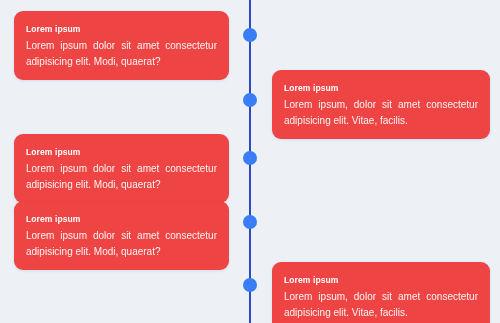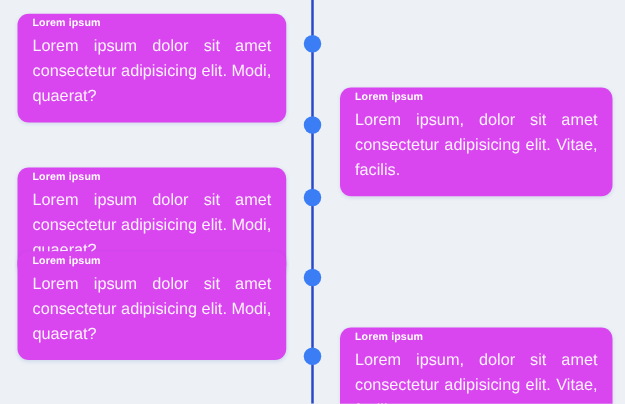--- a/index.html
+++ b/index.html
@@ -42,44 +42,44 @@
   .dot-1 { top: 28px; }
   .dot-2 { top: 93px; }
   .dot-3 { top: 151px; }
   .dot-4 { top: 215px; }
   .dot-5 { top: 278px; }
 
   
   .card {
     position: absolute;
     box-sizing: border-box;
-    background: #d946ef;
+    background: #ef4444;
     border-radius: 9px;
-    padding: 2px 12px 11px 12px;
+    padding: 13px 12px 11px 12px;
     box-shadow: 0 1px 3px rgba(40, 80, 170, 0.13);
   }
   .card.left  { left: 14px;  width: 215px; }
   .card.right { left: 272px; width: 218px; }
 
   .card-l1 { top: 11px;  }
   .card-l2 { top: 134px; }
   .card-l3 { top: 201px; }
   .card-r1 { top: 70px;  }
   .card-r2 { top: 262px; }
 
   .card-title {
     margin: 0 0 4px 0;
     font-size: 8.5px;
     font-weight: bold;
     color: #ffffff;
     letter-spacing: 0.1px;
   }
   .card-body {
     margin: 0;
-    font-size: 13px;
+    font-size: 10px;
     line-height: 1.55;
     color: rgba(255, 255, 255, 0.93);
     text-align: justify;
   }
 </style>
 </head>
 <body>
 
 <div class="timeline">
 

